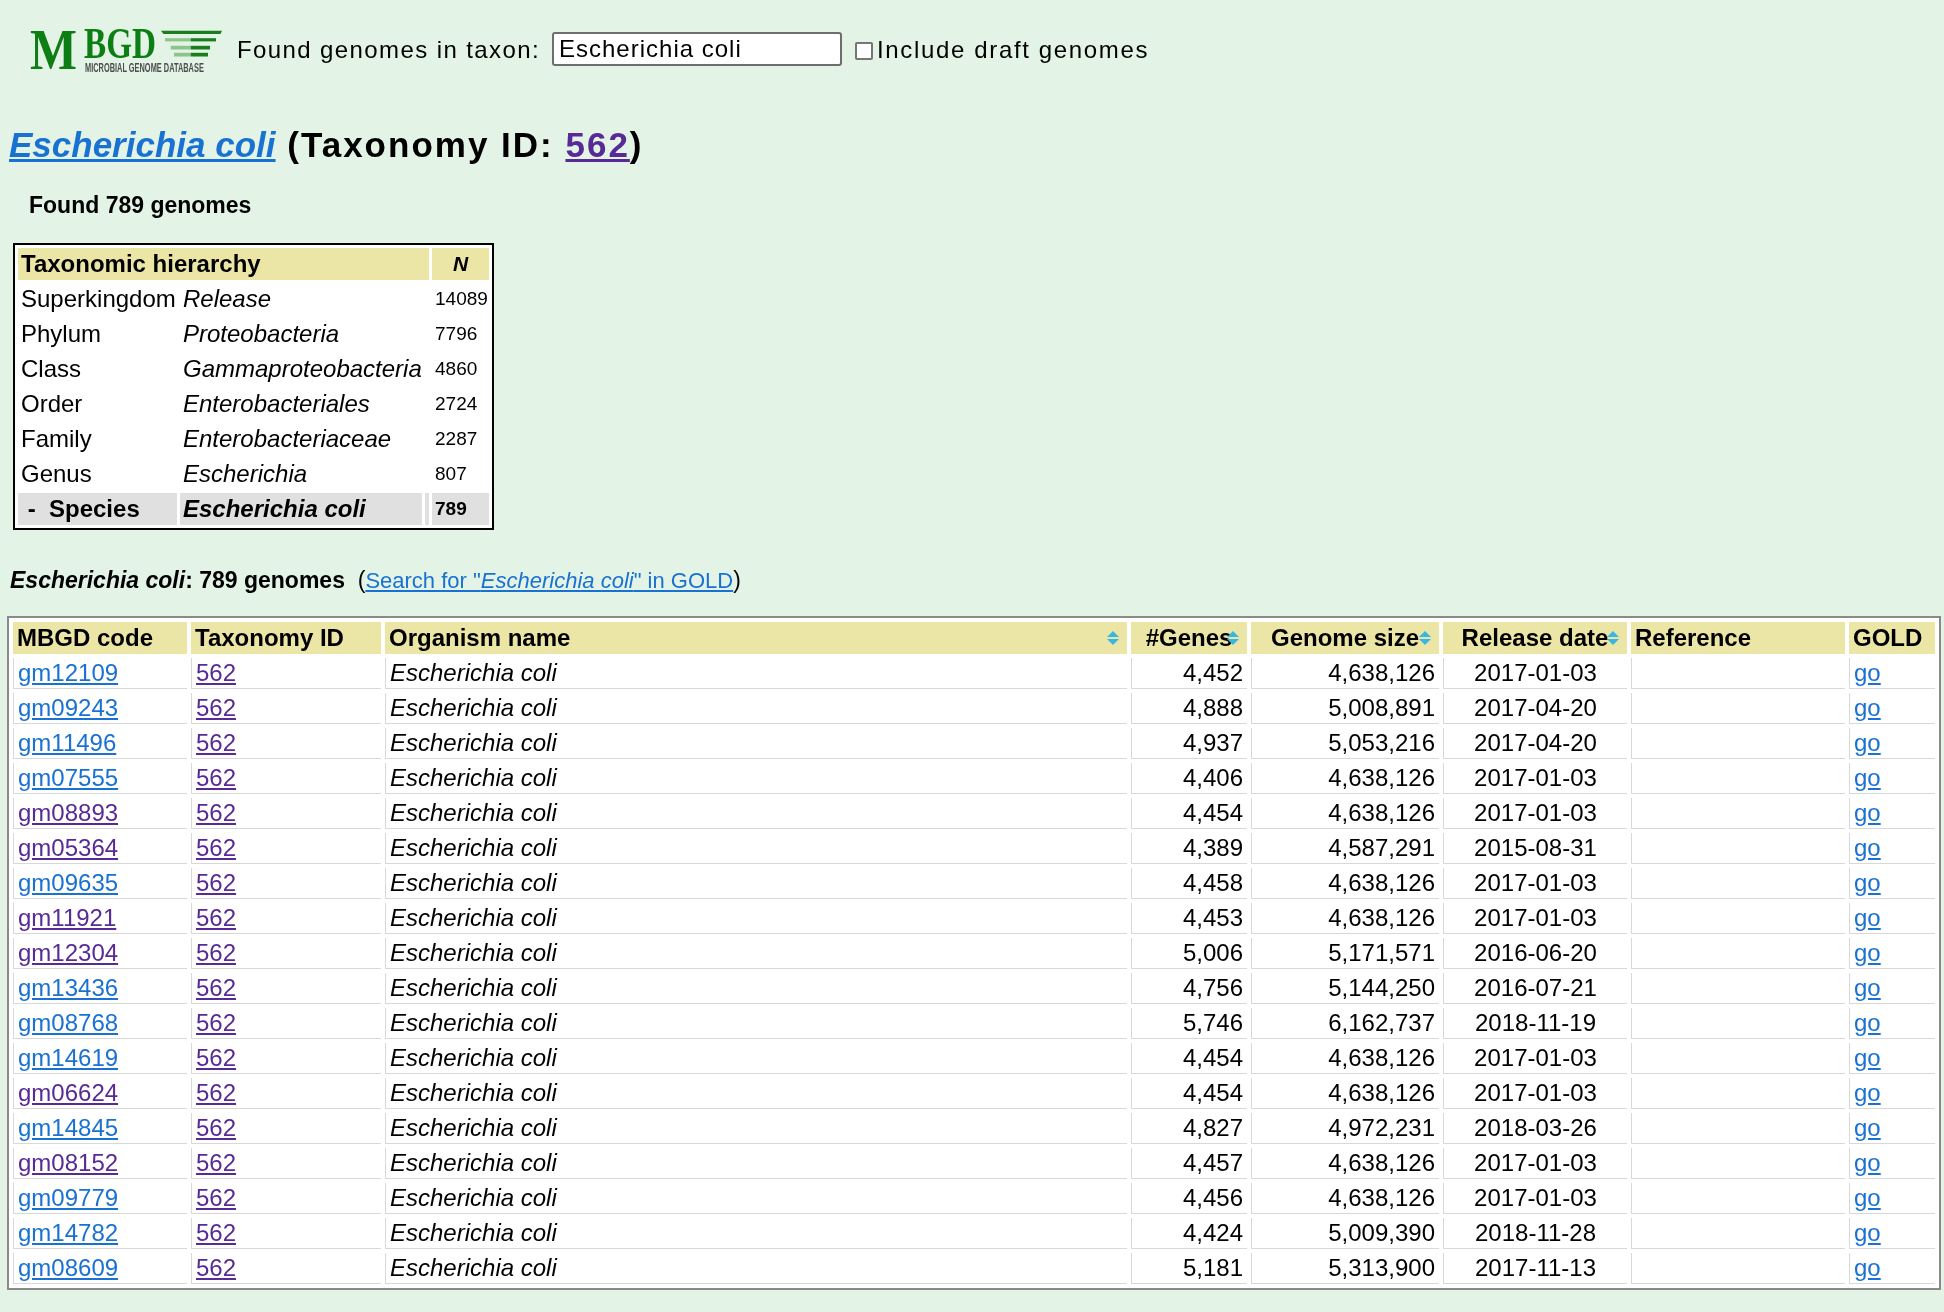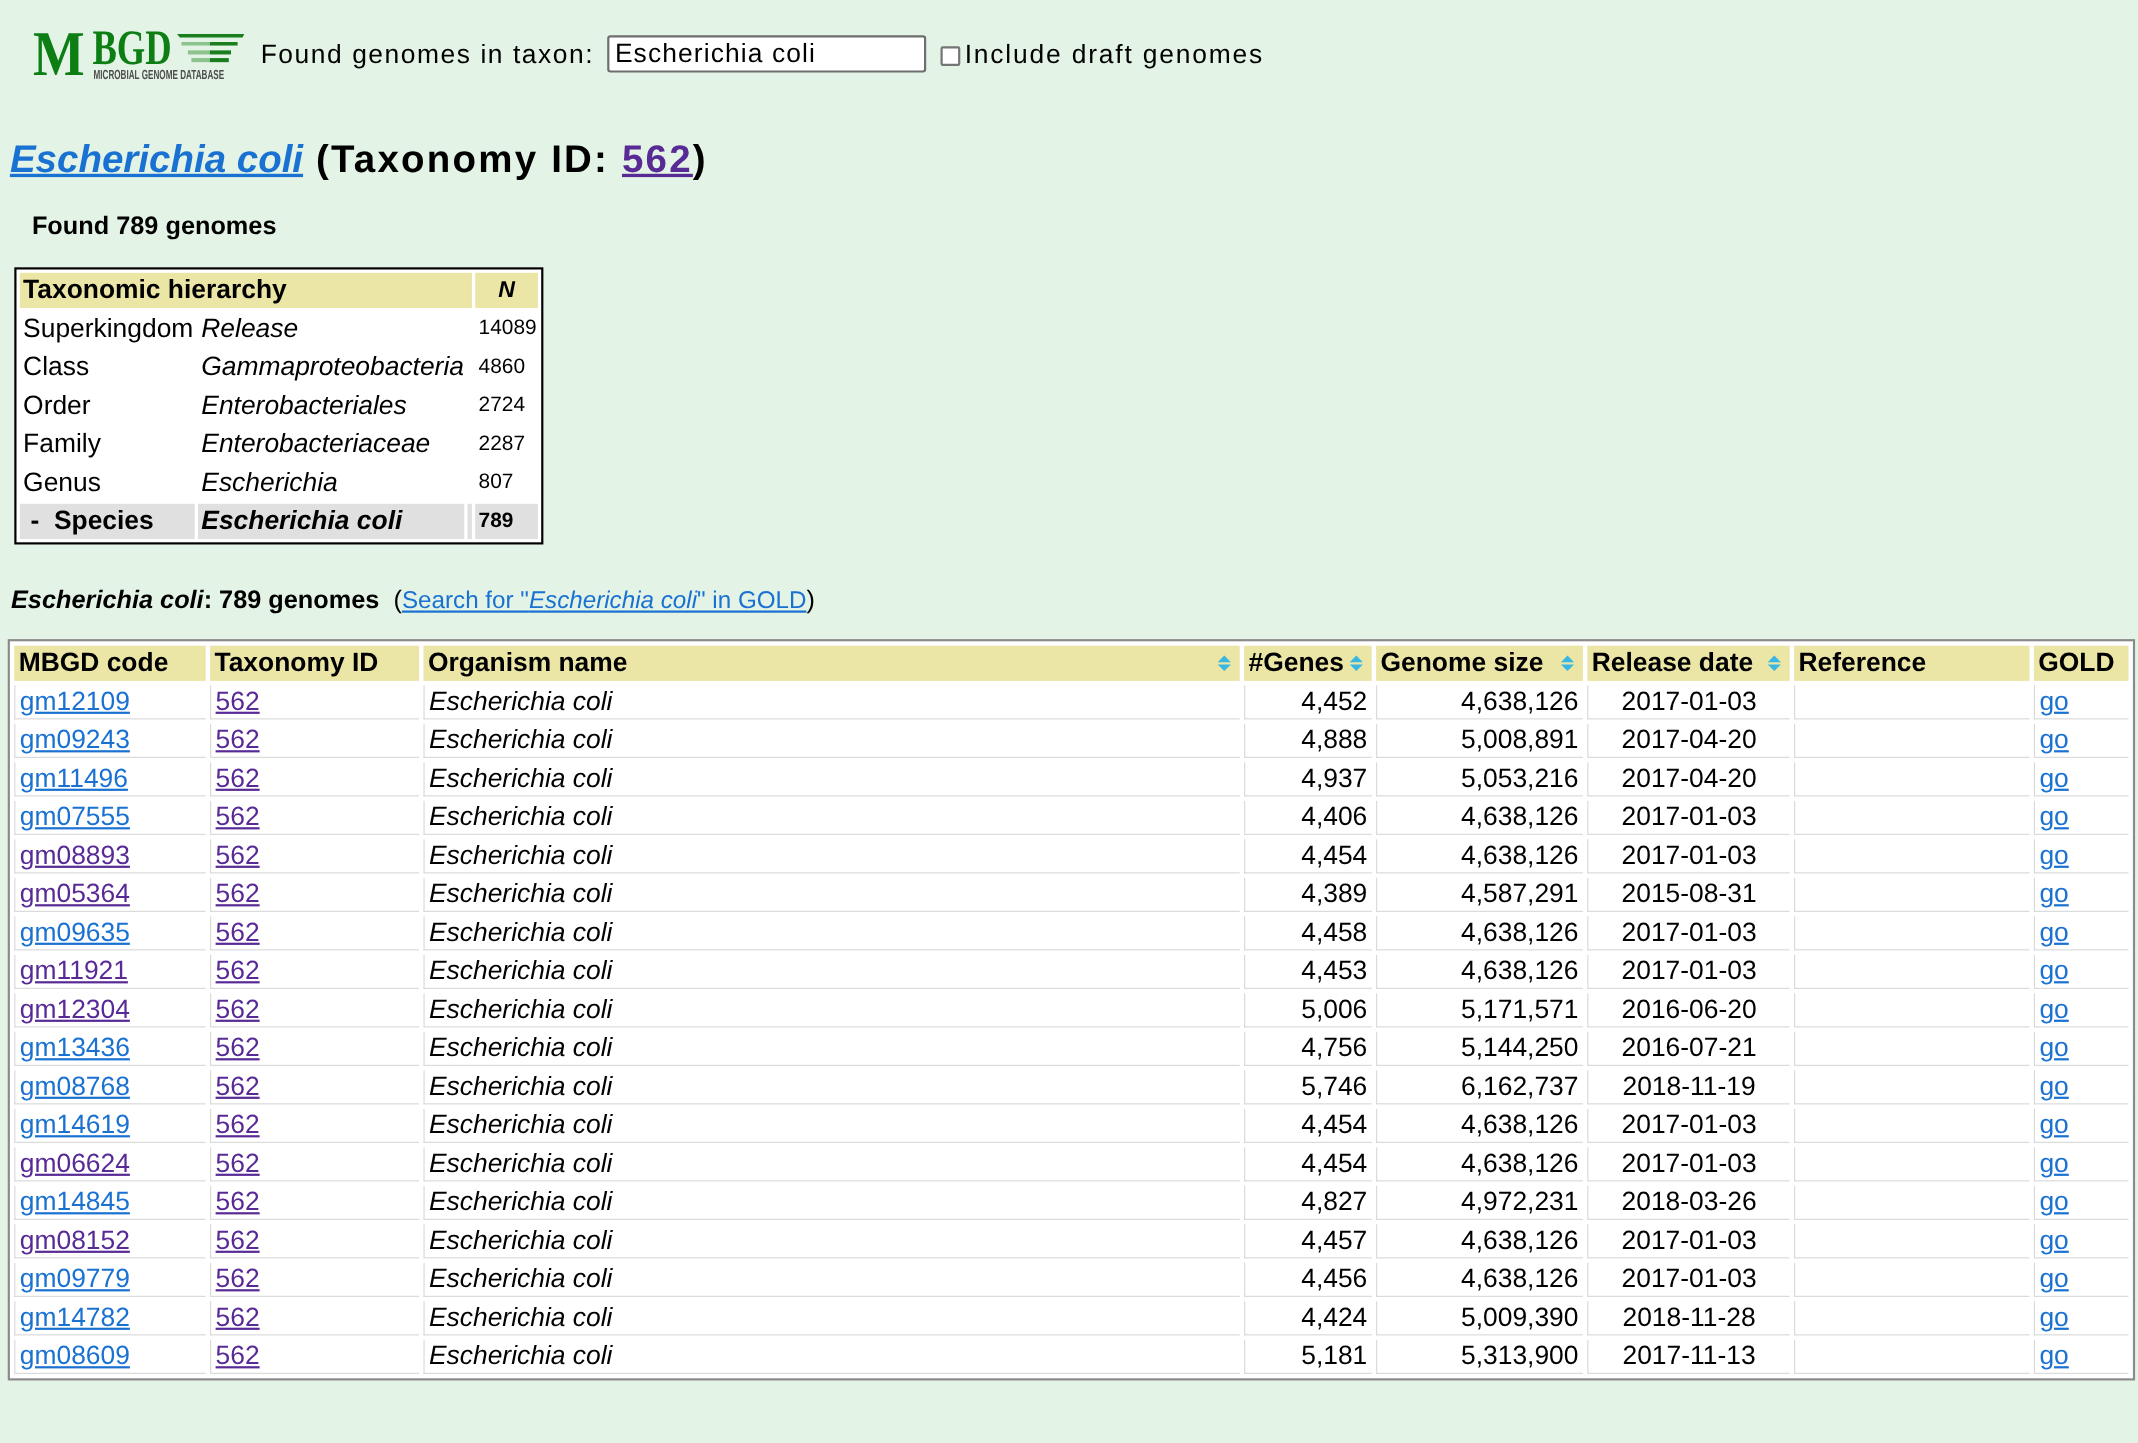--- a/index.html
+++ b/index.html
@@ -45,21 +45,21 @@
 #ecline a{font-size:22px;}
 
 
 table.main{margin:22px 0 0 7px;width:1934px;box-sizing:border-box;border-collapse:separate;border-spacing:4px;
   background:#fff;border:2px solid #8a8a8a;table-layout:fixed;}
 table.main th{background:#ebe5a6;font-weight:bold;text-align:left;
   padding:2px 4px 3px 4px;font-size:24px;line-height:27px;position:relative;
   overflow:hidden;white-space:nowrap;}
 table.main td{background:#fff;border-left:1px solid #d8d8d8;border-bottom:1px solid #d8d8d8;
   padding:2px 4px 3px 4px;font-size:24px;line-height:25px;overflow:hidden;white-space:nowrap;}
-table.main th.r{text-align:left;}
+table.main th.r{text-align:center;}
 table.main td.r{text-align:right;}
 table.main td.c{text-align:center;}
 table.main td.it{font-style:italic;}
 .sort{position:absolute;right:8px;top:50%;margin-top:-7px;width:12px;height:14px;}
 .sort .u{position:absolute;left:0;top:0;width:0;height:0;
   border-left:6px solid transparent;border-right:6px solid transparent;
   border-bottom:6px solid #38b7e3;}
 .sort .d{position:absolute;left:0;top:8px;width:0;height:0;
   border-left:6px solid transparent;border-right:6px solid transparent;
   border-top:6px solid #38b7e3;}
@@ -106,20 +106,26 @@
   <tbody>
       <tr>
         <th colspan="3">Taxonomic hierarchy</th>
         <th class="n">N</th>
       </tr>
   <tr>
         <td>Superkingdom</td>
         <td class="it">Release</td>
         <td></td>
         <td class="num">14089</td>
+      </tr>
+  <tr>
+        <td>Phylum</td>
+        <td class="it">Proteobacteria</td>
+        <td></td>
+        <td class="num">7796</td>
       </tr>
   <tr>
         <td>Class</td>
         <td class="it">Gammaproteobacteria</td>
         <td></td>
         <td class="num">4860</td>
       </tr>
   <tr>
         <td>Order</td>
         <td class="it">Enterobacteriales</td>

